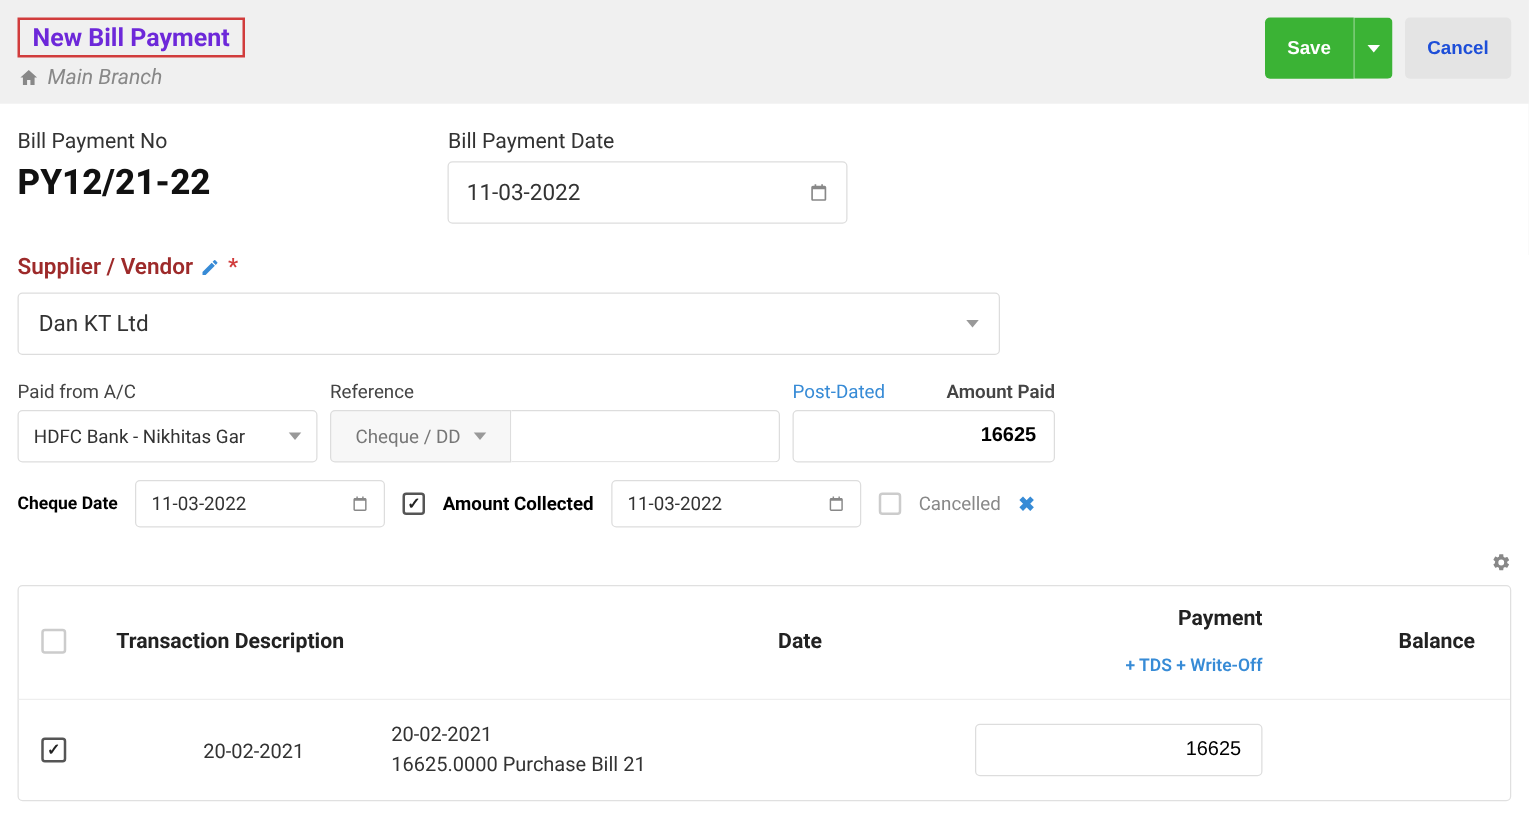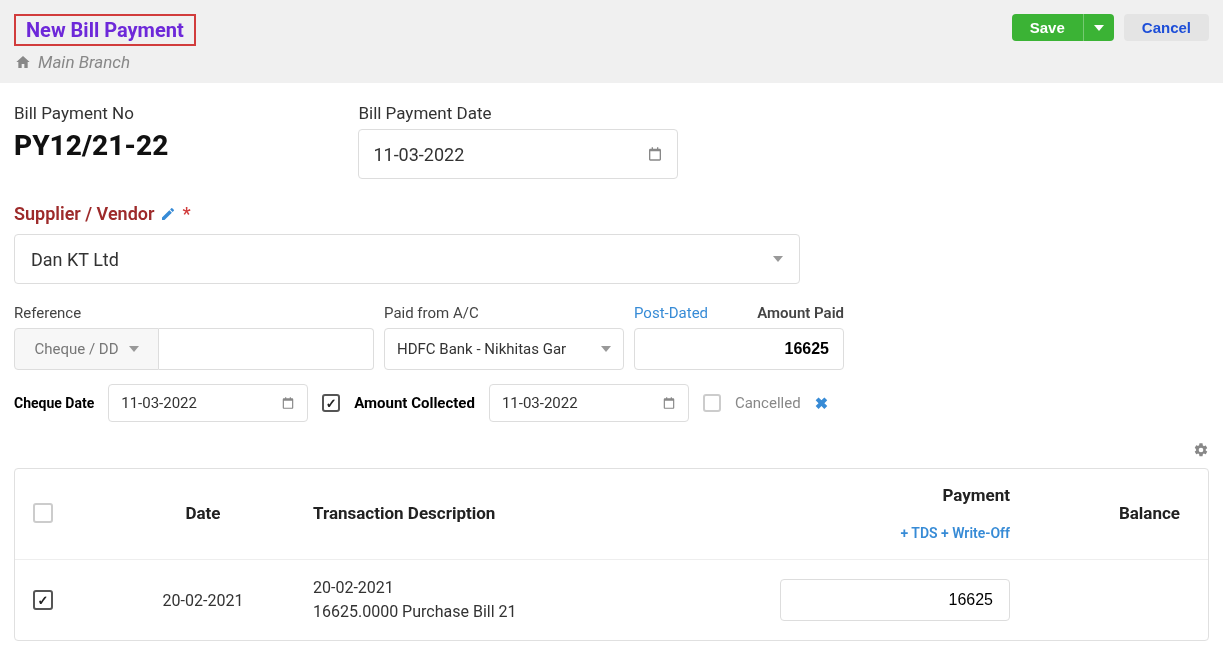--- a/index.html
+++ b/index.html
@@ -38,21 +38,21 @@
     gap: 6px;
     margin-top: 2px;
   }
   .header-right {
     display: flex;
     gap: 10px;
     align-items: center;
   }
   .btn {
     border: none;
-    padding: 5px 18px;
+    padding: 16px 18px;
     border-radius: 4px;
     font-size: 15px;
     font-weight: 600;
     cursor: pointer;
   }
   .btn-save-group {
     display: flex;
   }
   .btn-save {
     background: #3bb335;
@@ -337,34 +337,34 @@
     </span>
     <span class="required-star">*</span>
   </div>
   <div class="dropdown-wide">
     <span>Dan KT Ltd</span>
     <span class="caret-down"></span>
   </div>
 
   <div class="row2">
     <div class="small-col">
+      <span class="small-label">Paid from A/C</span>
+      <div class="small-select w240">
+        <span style="white-space:nowrap; overflow:hidden; text-overflow:clip; max-width:195px;">HDFC Bank - Nikhitas Gar</span>
+        <span class="caret-down"></span>
+      </div>
+    </div>
+    <div class="small-col">
       <span class="small-label">Reference</span>
       <div style="display:flex;">
         <div class="small-select grey-select w145" style="border-radius:4px 0 0 4px; justify-content:center; gap:10px;">
           <span>Cheque / DD</span>
           <span class="caret-down"></span>
         </div>
         <input class="small-select w215" style="border-radius: 0px 4px 4px 0px; border-left: none; font: inherit;" value="">
-      </div>
-    </div>
-    <div class="small-col">
-      <span class="small-label">Paid from A/C</span>
-      <div class="small-select w240">
-        <span style="white-space:nowrap; overflow:hidden; text-overflow:clip; max-width:195px;">HDFC Bank - Nikhitas Gar</span>
-        <span class="caret-down"></span>
       </div>
     </div>
     <div class="small-col">
       <div style="display:flex; justify-content:flex-end; gap:4px;">
         <span class="post-dated" style="margin-right:auto;">Post-Dated</span>
         <span class="small-label" style="font-weight:600;">Amount Paid</span>
       </div>
       <input class="right-align-input" value="16625" style="">
     </div>
   </div>
@@ -400,22 +400,22 @@
           <path d="M19.14 12.94a7.07 7.07 0 0 0 .05-.94 7.07 7.07 0 0 0-.05-.94l2.03-1.58a.5.5 0 0 0 .12-.64l-1.92-3.32a.5.5 0 0 0-.6-.22l-2.39.96a7.03 7.03 0 0 0-1.62-.94l-.36-2.54A.5.5 0 0 0 13.9 2h-3.84a.5.5 0 0 0-.49.42l-.36 2.54c-.58.24-1.12.55-1.62.94l-2.39-.96a.5.5 0 0 0-.6.22L2.68 8.48a.5.5 0 0 0 .12.64l2.03 1.58c-.3.31-.5.63-.5.94s.2.63.5.94l-2.03 1.58a.5.5 0 0 0-.12.64l1.92 3.32c.13.22.39.31.6.22l2.39-.96c.5.39 1.04.7 1.62.94l.36 2.54c.4.24.25.42.49.42h3.84c.24 0 .45-.18.49-.42l.36-2.54c.58-.24 1.12-.55 1.62-.94l2.39.96c.22.09.48 0 .6-.22l1.92-3.32a.5.5 0 0 0-.12-.64l-2.03-1.58zM12 15.5A3.5 3.5 0 1 1 12 8.5a3.5 3.5 0 0 1 0 7z"></path>
         </svg>
     </span>
   </div>
 
   <div class="table-container">
     <div class="table-header">
       <div class="col-check">
         <div class="checkbox" style="border-color:#ccc; width:20px; height:20px;"></div>
       </div>
+      <div class="th col-desc">Transaction Description</div>
       <div class="th col-date">Date</div>
-      <div class="th col-desc">Transaction Description</div>
       <div class="col-payment">
         <div class="th">Payment</div>
         <div class="payment-sub">+ TDS + Write-Off</div>
       </div>
       <div class="th col-balance">Balance</div>
     </div>
     <div class="table-row">
       <div class="col-check">
         <div class="checkbox checked" style="width:20px; height:20px;"></div>
       </div>

